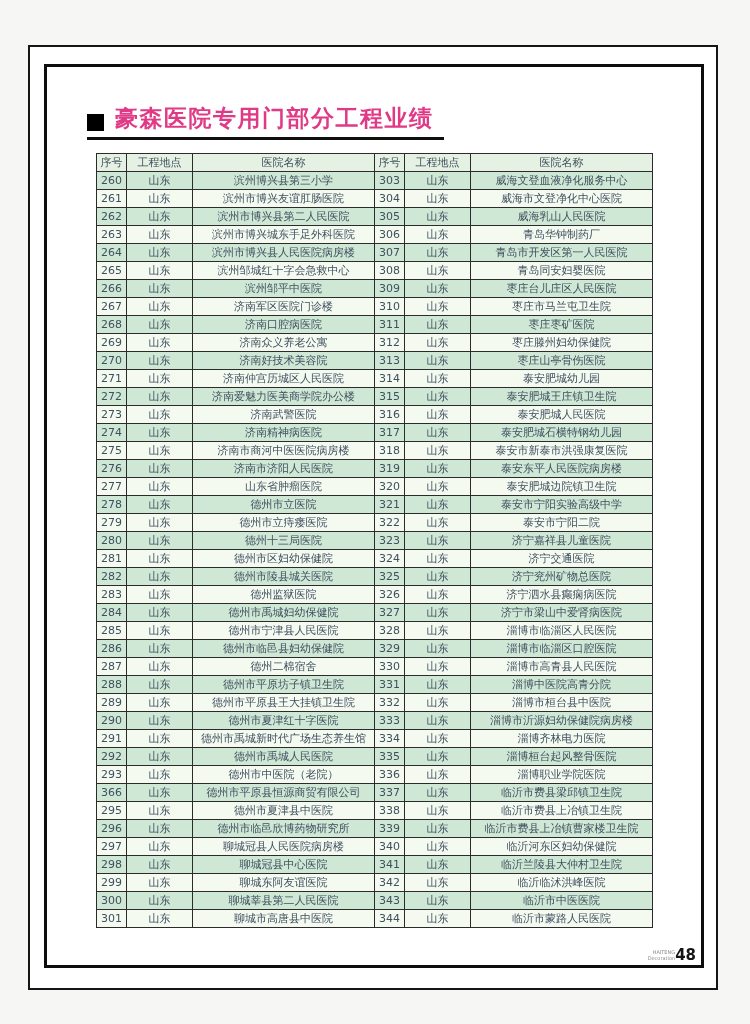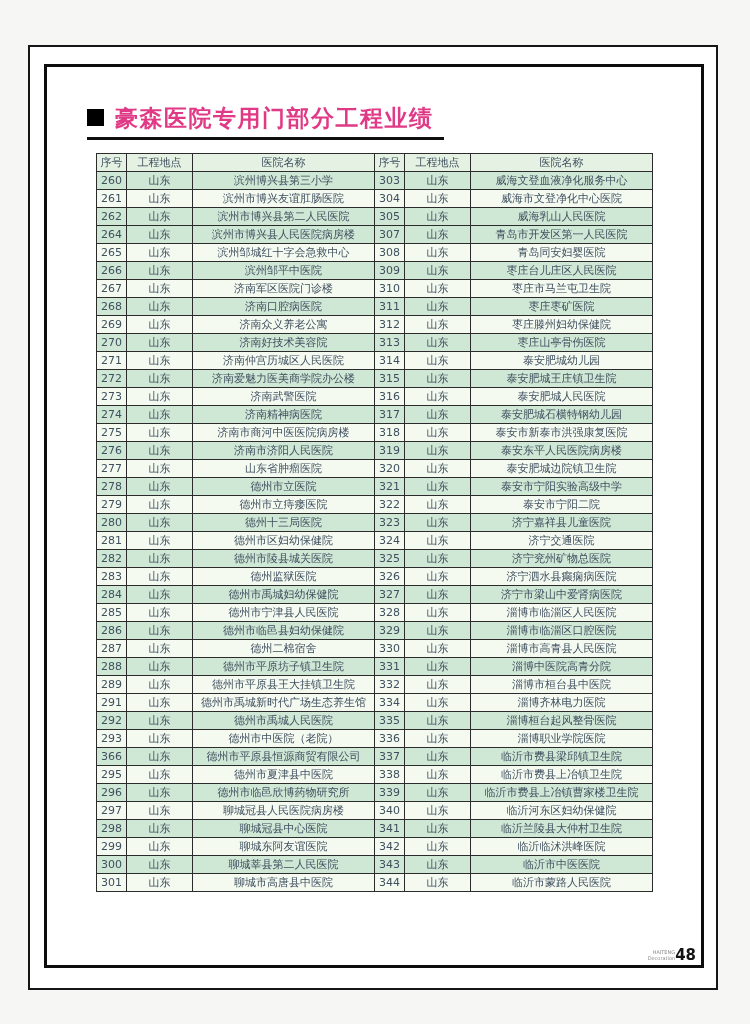--- a/index.html
+++ b/index.html
@@ -19,21 +19,21 @@
     background: #ffffff;
   }
   .inner-frame {
     position: absolute;
     left: 14px; top: 17px; right: 12px; bottom: 20px;
     border: 3px solid #0d0d0d;
     background: #ffffff;
   }
   .title-wrap {
     display: inline-flex;
-    align-items: flex-start;
+    align-items: flex-end;
     gap: 11px;
     margin: 39px 0 0 40px;
     padding: 0 10px 6px 0;
     border-bottom: 3px solid #0f0f0f;
   }
   .title-square {
     width: 17px; height: 17px;
     background: #000;
     flex: 0 0 auto;
     margin-top: 3px;
@@ -144,20 +144,28 @@
               <td>威海市文登净化中心医院</td>
             </tr>
             <tr class="row-green">
               <td>262</td>
               <td>山东</td>
               <td>滨州市博兴县第二人民医院</td>
               <td>305</td>
               <td>山东</td>
               <td>威海乳山人民医院</td>
             </tr>
+            <tr class="row-light">
+              <td>263</td>
+              <td>山东</td>
+              <td>滨州市博兴城东手足外科医院</td>
+              <td>306</td>
+              <td>山东</td>
+              <td>青岛华钟制药厂</td>
+            </tr>
             <tr class="row-green">
               <td>264</td>
               <td>山东</td>
               <td>滨州市博兴县人民医院病房楼</td>
               <td>307</td>
               <td>山东</td>
               <td>青岛市开发区第一人民医院</td>
             </tr>
             <tr class="row-light">
               <td>265</td>
@@ -351,20 +359,28 @@
               <td>山东</td>
               <td>淄博中医院高青分院</td>
             </tr>
             <tr class="row-light">
               <td>289</td>
               <td>山东</td>
               <td>德州市平原县王大挂镇卫生院</td>
               <td>332</td>
               <td>山东</td>
               <td>淄博市桓台县中医院</td>
+            </tr>
+            <tr class="row-green">
+              <td>290</td>
+              <td>山东</td>
+              <td>德州市夏津红十字医院</td>
+              <td>333</td>
+              <td>山东</td>
+              <td>淄博市沂源妇幼保健院病房楼</td>
             </tr>
             <tr class="row-light">
               <td>291</td>
               <td>山东</td>
               <td>德州市禹城新时代广场生态养生馆</td>
               <td>334</td>
               <td>山东</td>
               <td>淄博齐林电力医院</td>
             </tr>
             <tr class="row-green">

